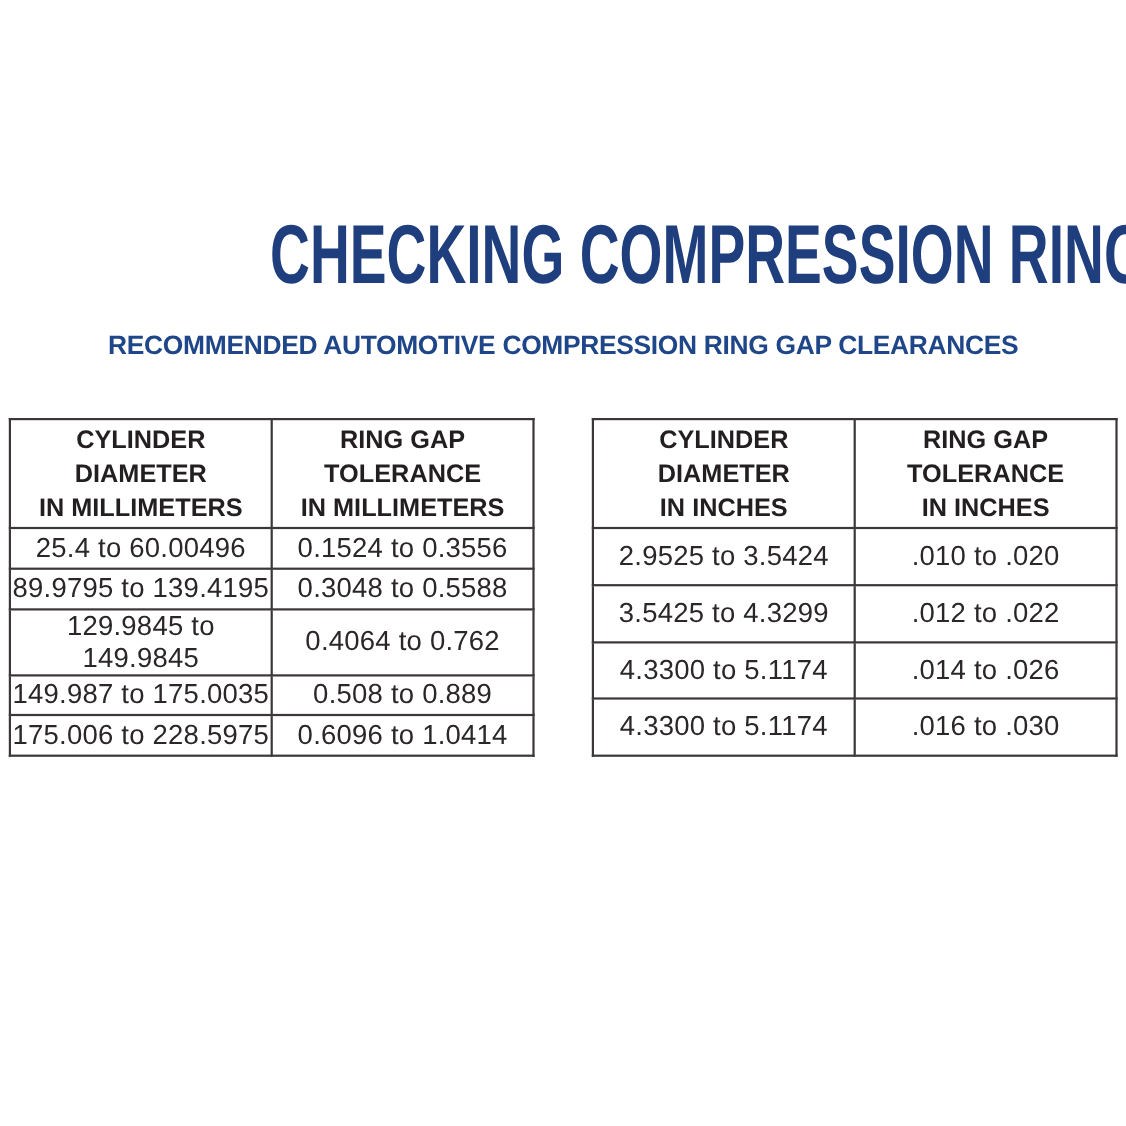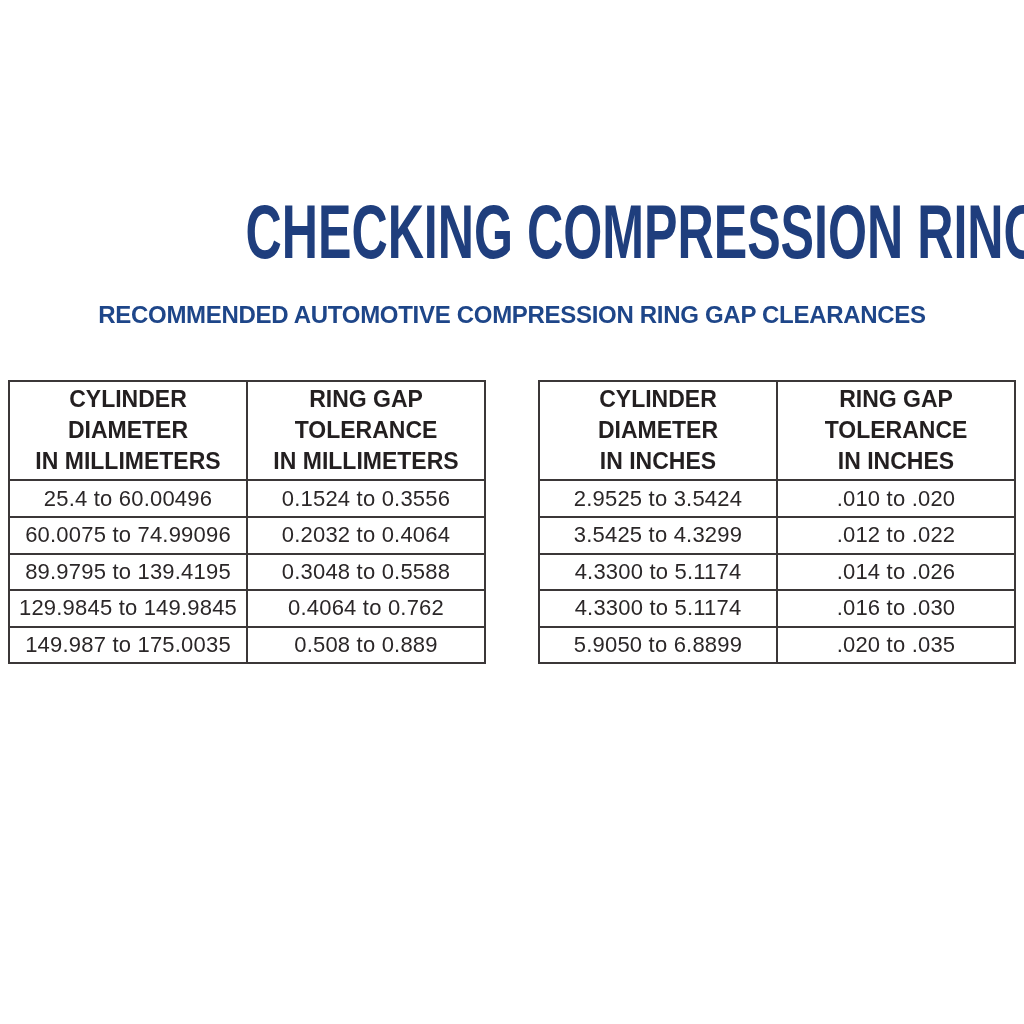--- a/index.html
+++ b/index.html
@@ -67,21 +67,21 @@
   table.spec th {
     height: 99px;
     font-size: 23px;
     font-weight: bold;
     line-height: 31px;
     color: var(--text, #231f20);
     white-space: pre-line;
   }
   table.spec td {
     height: 36.6px;
-    font-size: 22px;
+    font-size: 25px;
     font-weight: 400;
     color: #2b2728;
     letter-spacing: 0.2px;
   }
 </style>
 </head>
 <body>
 
 <main class="page">
 
@@ -101,34 +101,34 @@
 TOLERANCE
 IN MILLIMETERS</th>
         </tr>
       </thead>
       <tbody>
         <tr>
           <td>25.4 to 60.00496</td>
           <td>0.1524 to 0.3556</td>
         </tr>
         <tr>
-          <td>60.0075 to 74.99096</td>
-          <td>0.2032 to 0.4064</td>
-        </tr>
-        <tr>
           <td>89.9795 to 139.4195</td>
           <td>0.3048 to 0.5588</td>
         </tr>
         <tr>
           <td>129.9845 to 149.9845</td>
           <td>0.4064 to 0.762</td>
         </tr>
         <tr>
           <td>149.987 to 175.0035</td>
           <td>0.508 to 0.889</td>
+        </tr>
+        <tr>
+          <td>175.006 to 228.5975</td>
+          <td>0.6096 to 1.0414</td>
         </tr>
       </tbody>
     </table>
 
     <table class="spec">
       <thead>
         <tr>
           <th>CYLINDER
 DIAMETER
 IN INCHES</th>
@@ -147,21 +147,17 @@
           <td>.012 to .022</td>
         </tr>
         <tr>
           <td>4.3300 to 5.1174</td>
           <td>.014 to .026</td>
         </tr>
         <tr>
           <td>4.3300 to 5.1174</td>
           <td>.016 to .030</td>
         </tr>
-        <tr>
-          <td>5.9050 to 6.8899</td>
-          <td>.020 to .035</td>
-        </tr>
       </tbody>
     </table>
 
   </div>
 </main>
 
 </body></html>

